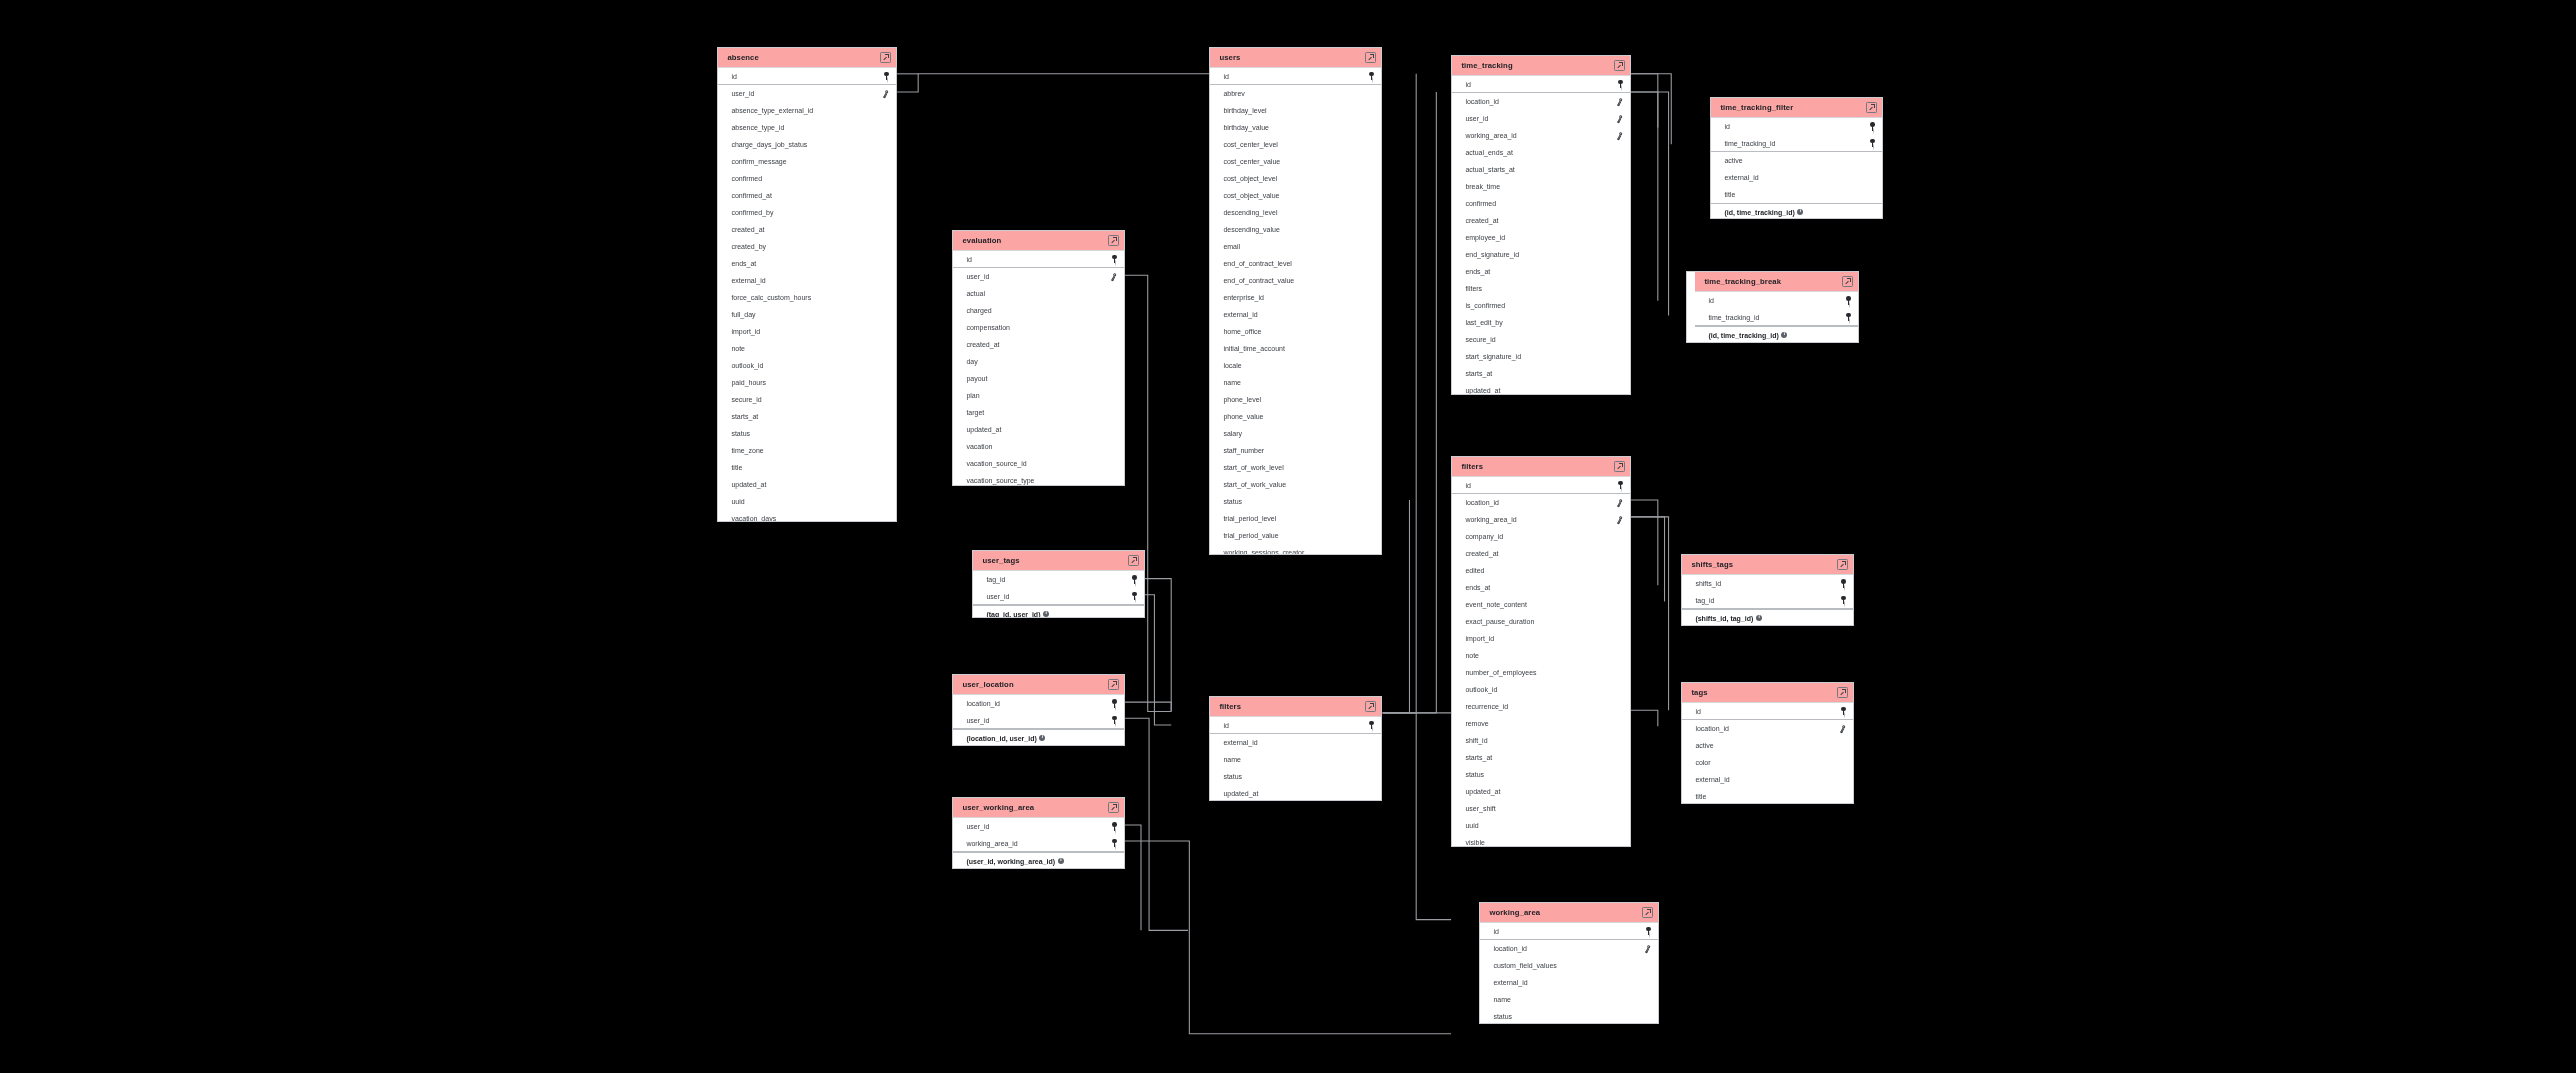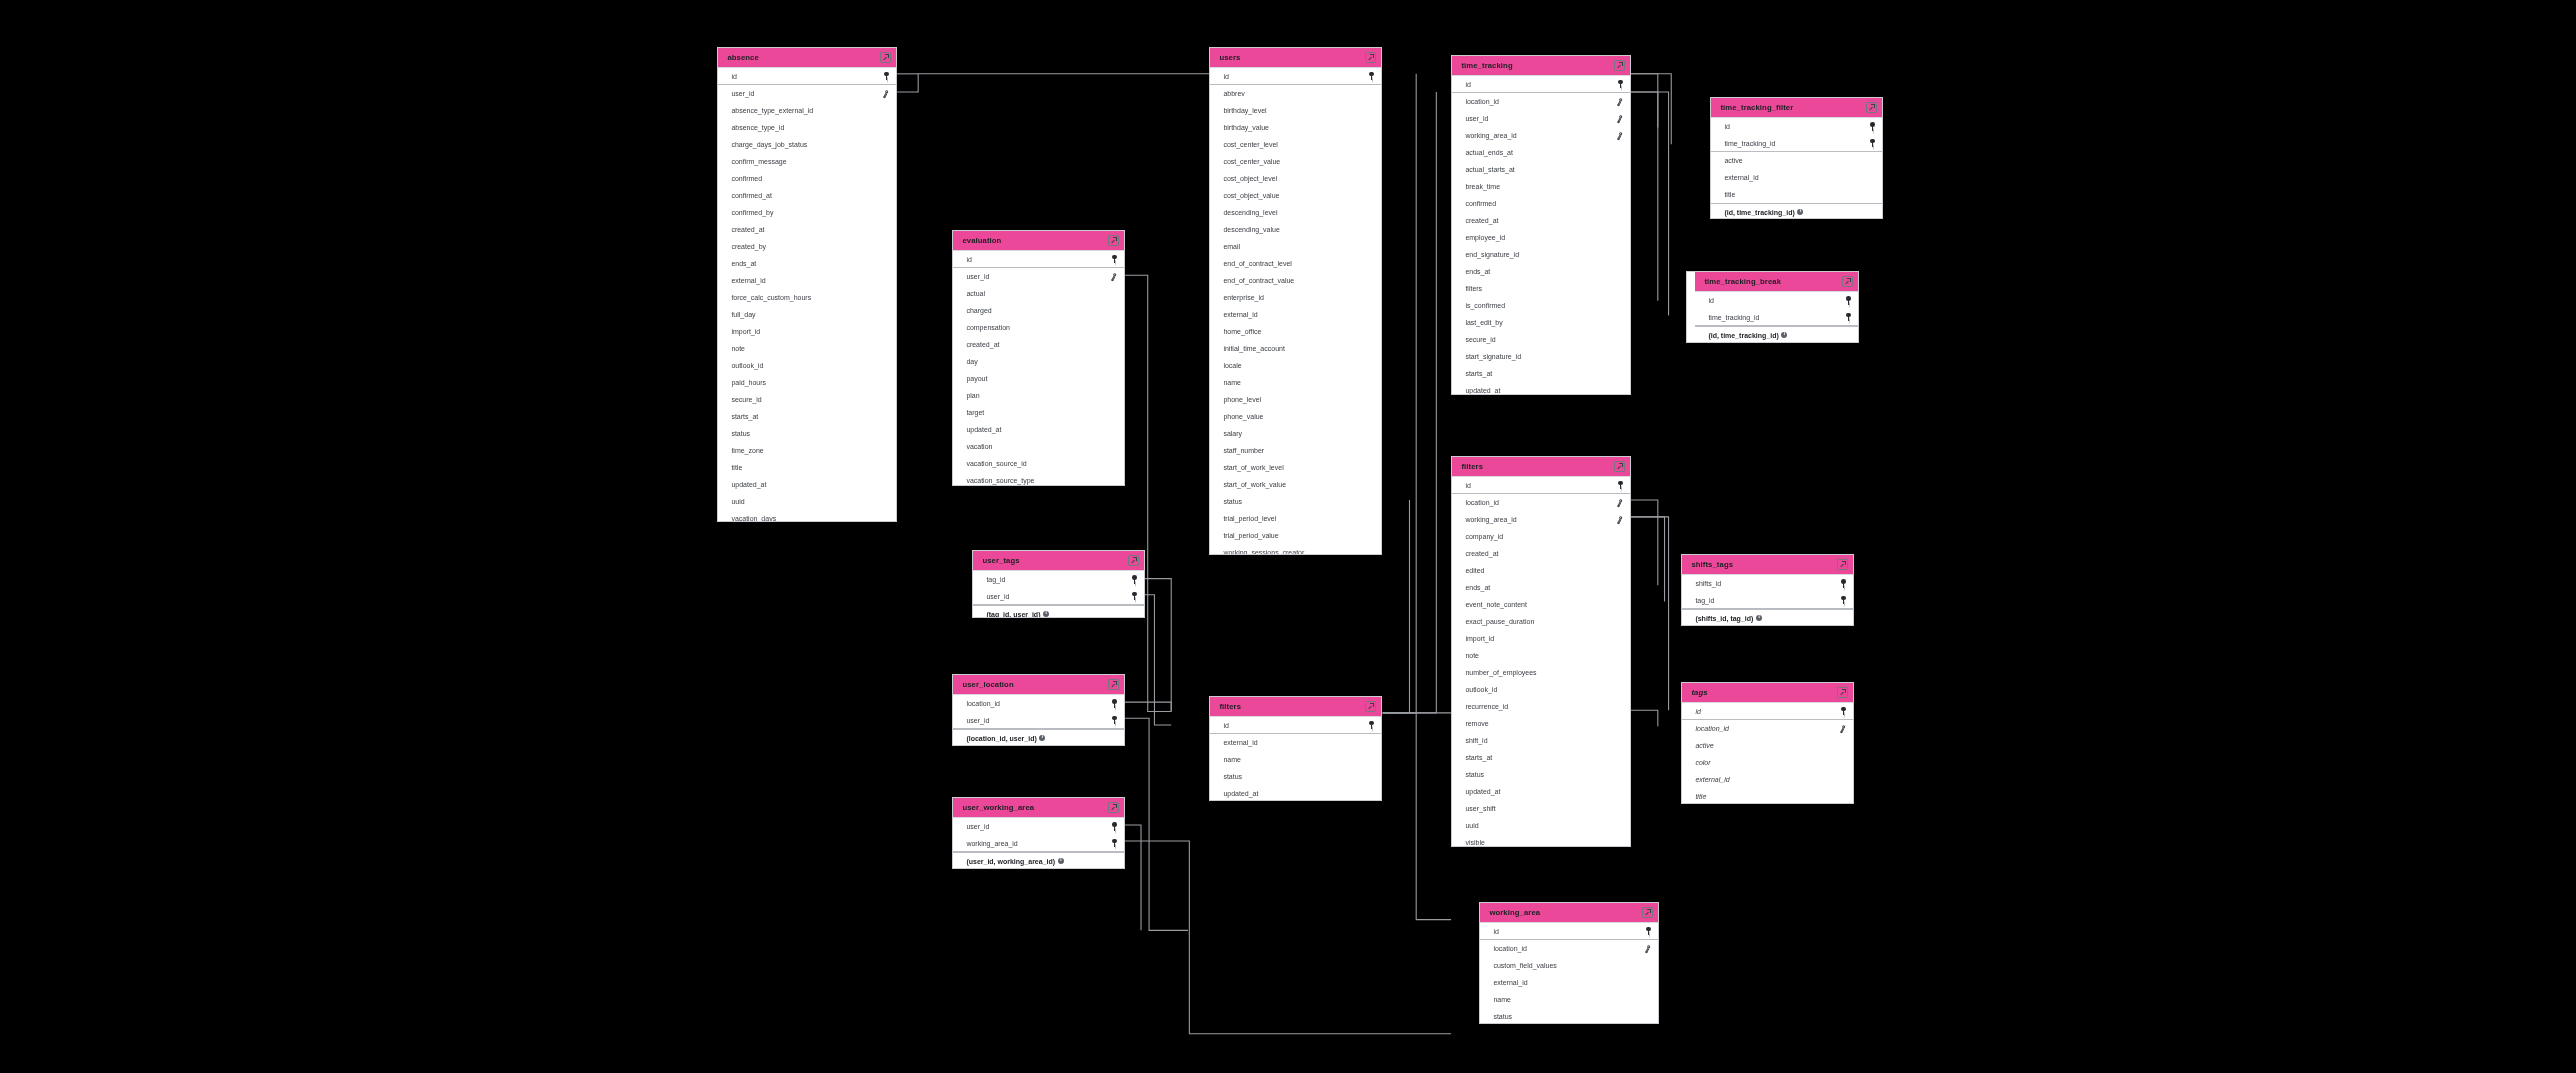--- a/index.html
+++ b/index.html
@@ -30,21 +30,21 @@
   .table-card {
     position: absolute;
     background: #ffffff;
     border: 0.7px solid #c9ccd1;
     box-shadow: 0 0.7px 1.3px rgba(0,0,0,0.35);
     box-sizing: border-box;
     overflow: hidden;
   }
   .table-header {
     height: 20px;
-    background: #ec4899;
+    background: #fca5a5;
     border-bottom: 0.7px solid #d6d8dc;
     display: flex;
     align-items: center;
     justify-content: space-between;
     padding: 0 5.4px 0 9.4px;
     box-sizing: border-box;
   }
   .table-title {
     font-size: 7.7px;
     font-weight: bold;
@@ -927,21 +927,21 @@
           <span class="key-icon"></span>
         </span>
       </div>
       <div class="col-row composite" style="justify-content: flex-start;">
         <span class="col-name">(shifts_id, tag_id)</span>
         <span class="badge-wrap">
           <span class="info-icon"></span>
         </span>
       </div>
     </div>
-    <div class="table-card" style="left: 1681px; top: 682px; width: 173px; height: 122px; font-style: italic;">
+    <div class="table-card" style="left: 1681px; top: 682px; width: 173px; height: 122px;">
       <div class="table-header">
         <div class="table-title">tags</div>
         <div class="expand-icon"></div>
       </div>
       <div class="col-row pk-last">
         <span class="col-name">id</span>
         <span class="badge-wrap">
           <span class="key-icon"></span>
         </span>
       </div>

